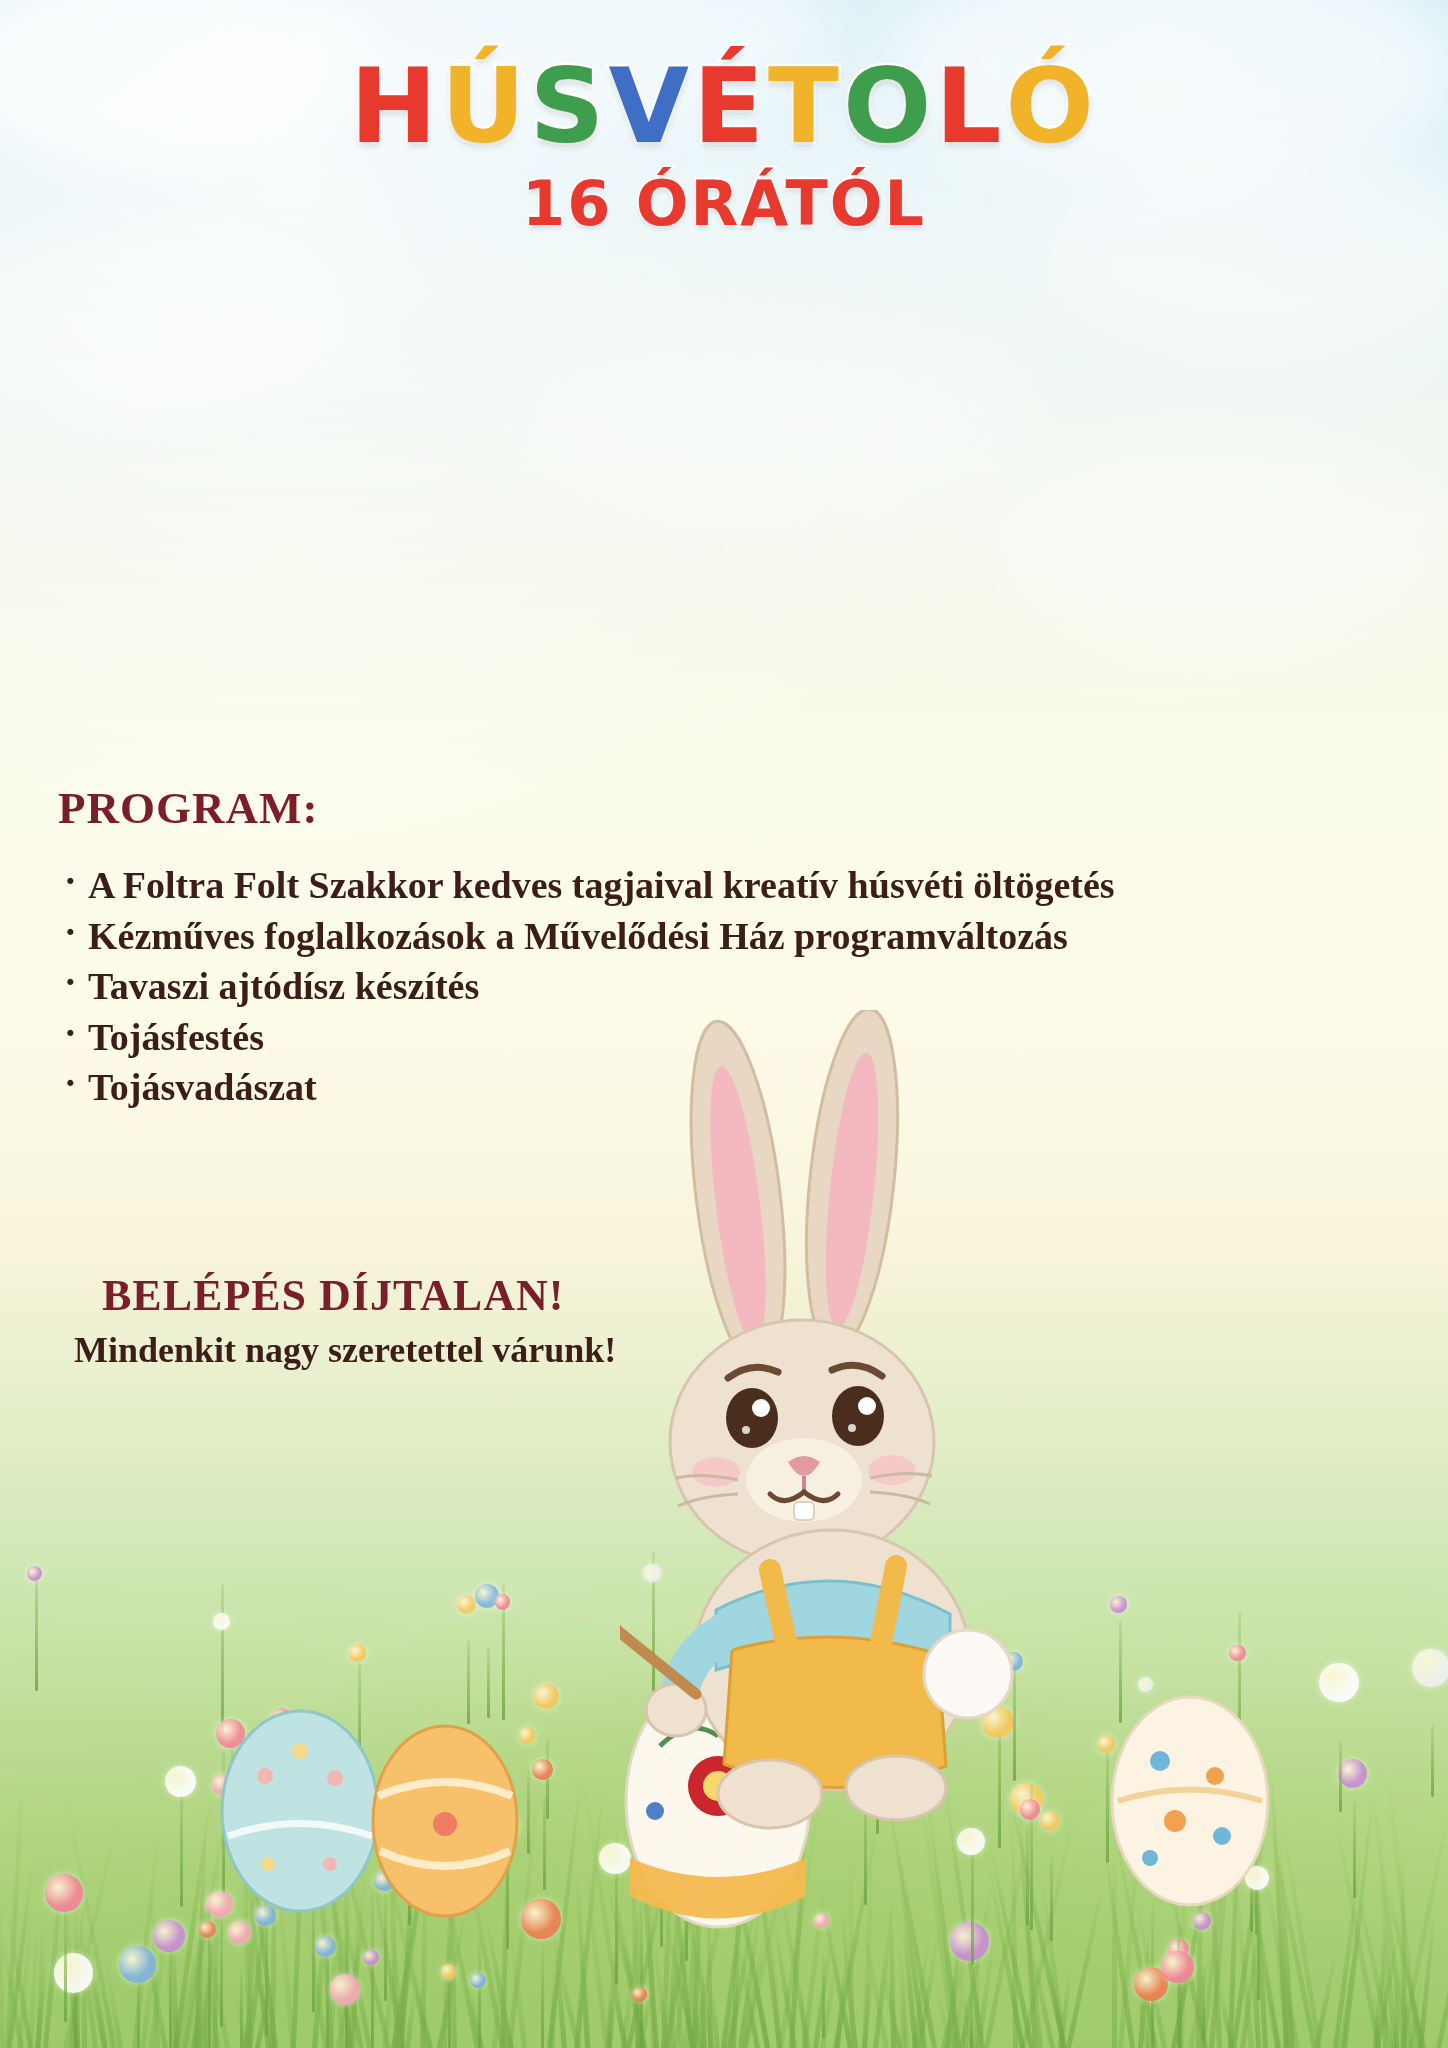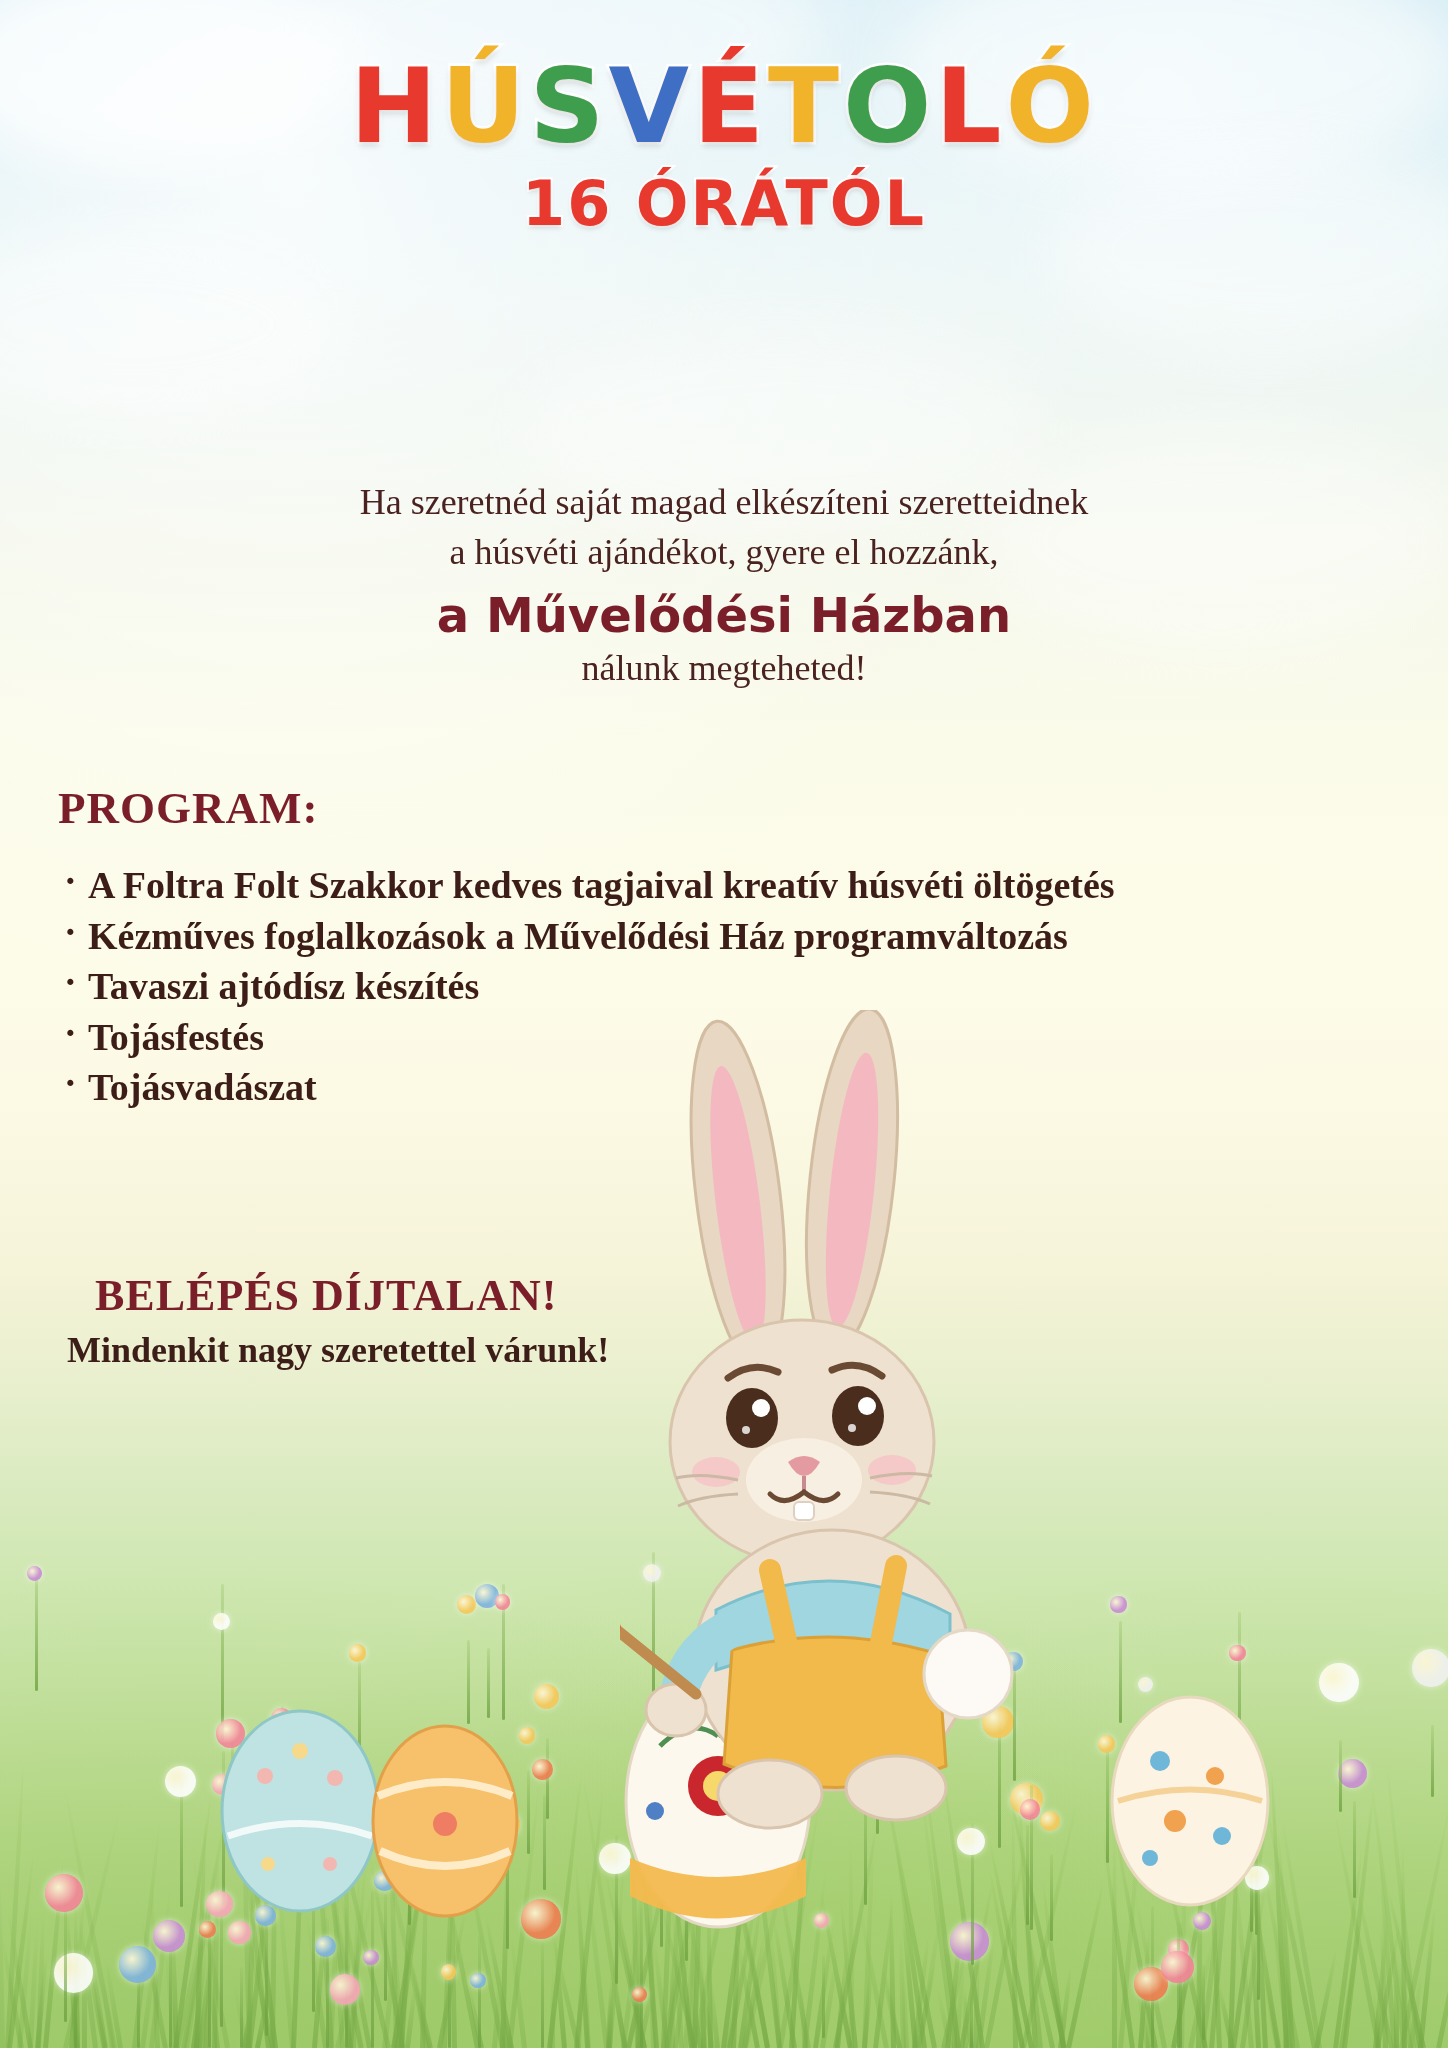--- a/index.html
+++ b/index.html
@@ -200,21 +200,21 @@
     left: 6px;
     top: -4px;
     font-size: 38px;
     color: #3d1d18;
   }
 
   
   .entry-block {
     position: absolute;
     top: 1270px;
-    left: 95px;
+    left: 102px;
     z-index: 6;
   }
   .entry-title {
     font-size: 44px;
     font-weight: bold;
     color: #7a1f2a;
     letter-spacing: 1px;
   }
   .entry-sub {
     font-size: 36px;
@@ -268,26 +268,20 @@
   <div class="cloud" style="left:1050px; top:150px; width:440px; height:200px; opacity:.55;"></div>
   <div class="cloud" style="left:-80px; top:230px; width:420px; height:190px; opacity:.5;"></div>
   <div class="cloud" style="left:520px; top:330px; width:520px; height:200px; opacity:.45;"></div>
   <div class="cloud" style="left:980px; top:430px; width:480px; height:220px; opacity:.5;"></div>
 
   <div class="title-block">
     <div class="main-title" id="main-title"><span style="color: rgb(232, 57, 46);">H</span><span style="color: rgb(240, 179, 42);">Ú</span><span style="color: rgb(63, 158, 77);">S</span><span style="color: rgb(63, 111, 196);">V</span><span style="color: rgb(232, 57, 46);">É</span><span style="color: rgb(240, 179, 42);">T</span><span style="color: rgb(63, 158, 77);">O</span><span style="color: rgb(232, 57, 46);">L</span><span style="color: rgb(240, 179, 42);">Ó</span></div>
     <div class="time-line"><span>16 ÓRÁTÓL</span></div>
   </div>
 
-  <div class="intro">
-    <div class="intro-line">Ha szeretnéd saját magad elkészíteni szeretteidnek</div>
-    <div class="intro-line">a húsvéti ajándékot, gyere el hozzánk,</div>
-    <div class="intro-strong">a Művelődési Házban</div>
-    <div class="intro-last">nálunk megteheted!</div>
-  </div>
 
   <div class="program-block">
     <div class="program-heading">PROGRAM:</div>
     <ul class="program-list">
       <li>A Foltra Folt Szakkor kedves tagjaival kreatív húsvéti öltögetés</li>
       <li>Kézműves foglalkozások a Művelődési Ház programváltozás</li>
       <li>Tavaszi ajtódísz készítés</li>
       <li>Tojásfestés</li>
       <li>Tojásvadászat</li>
     </ul>

